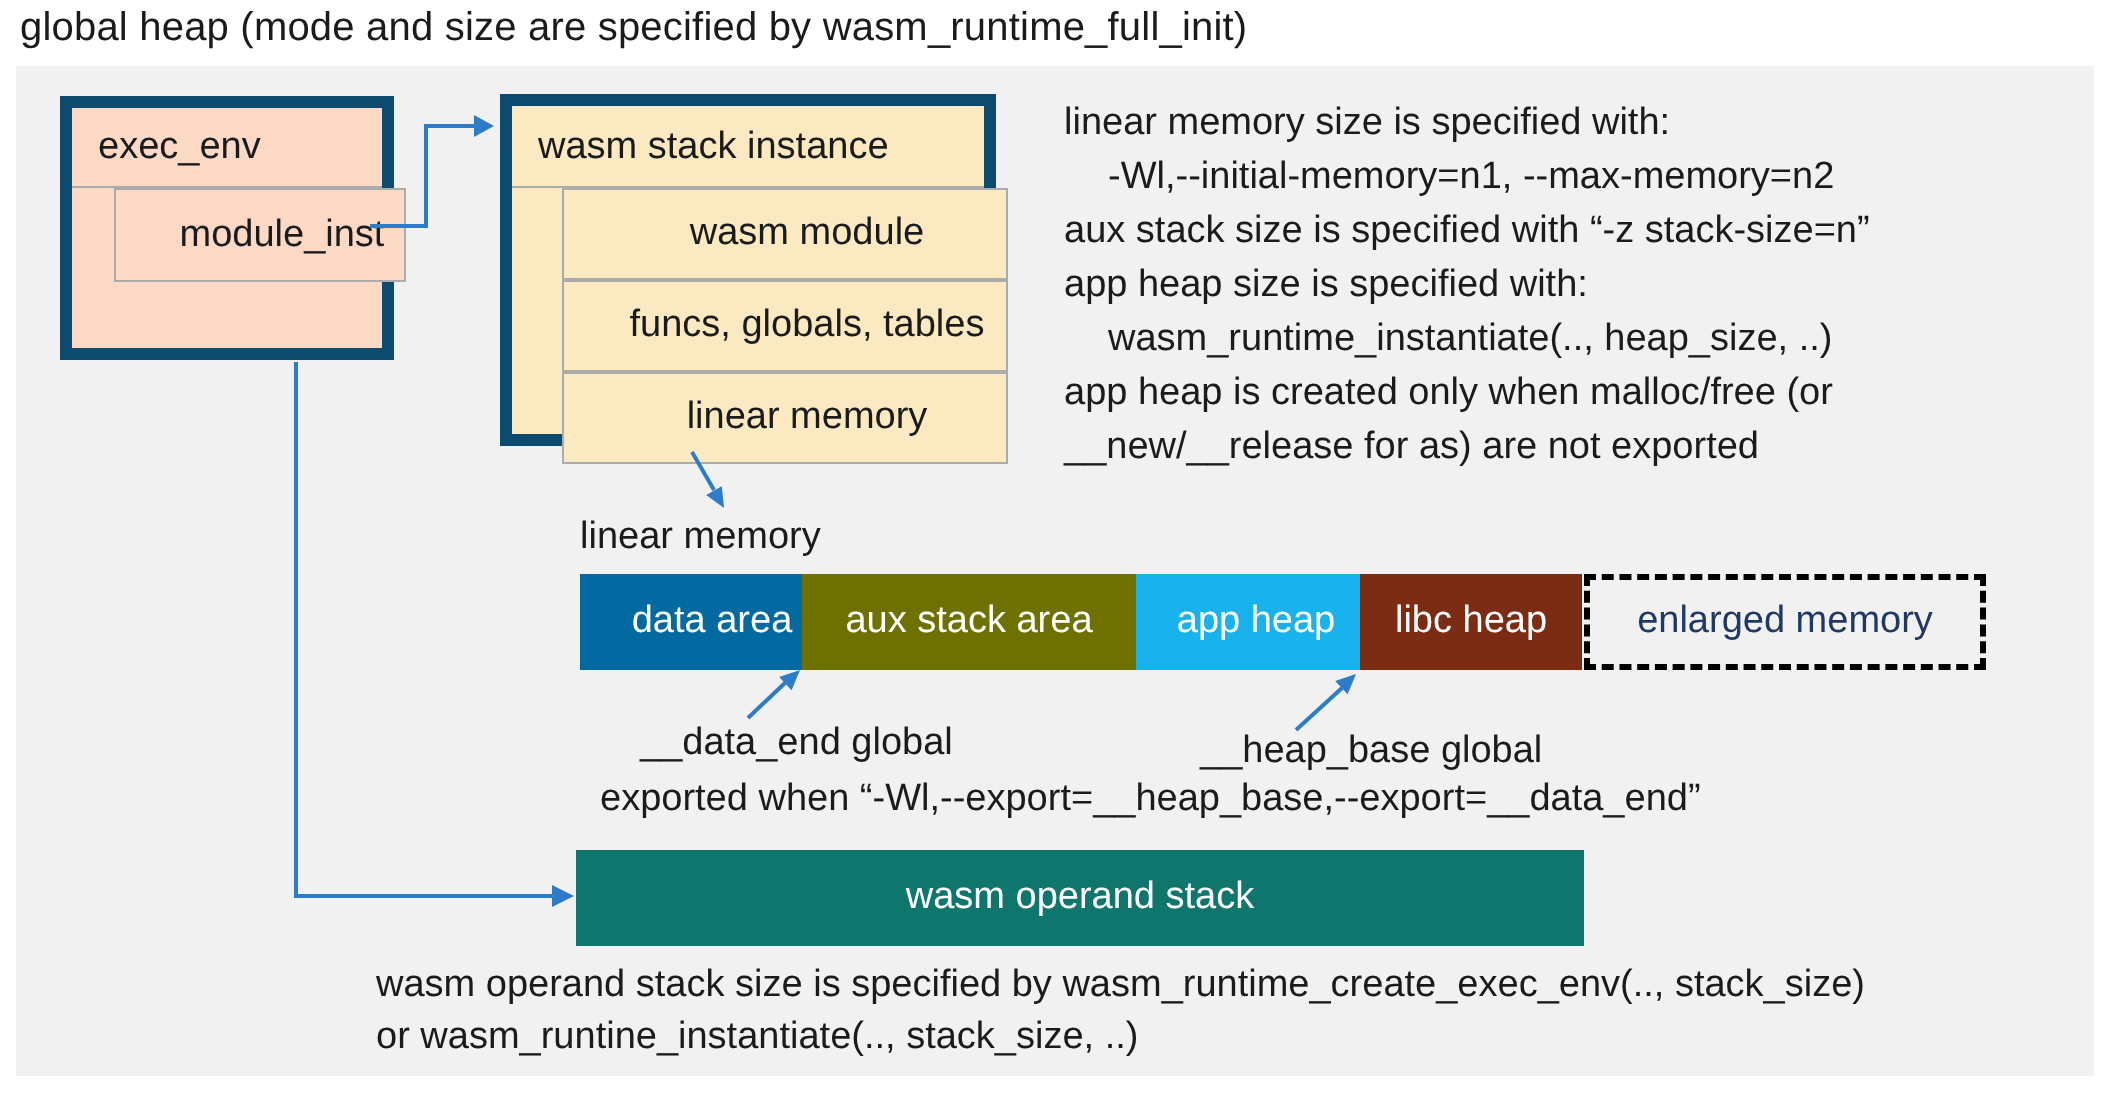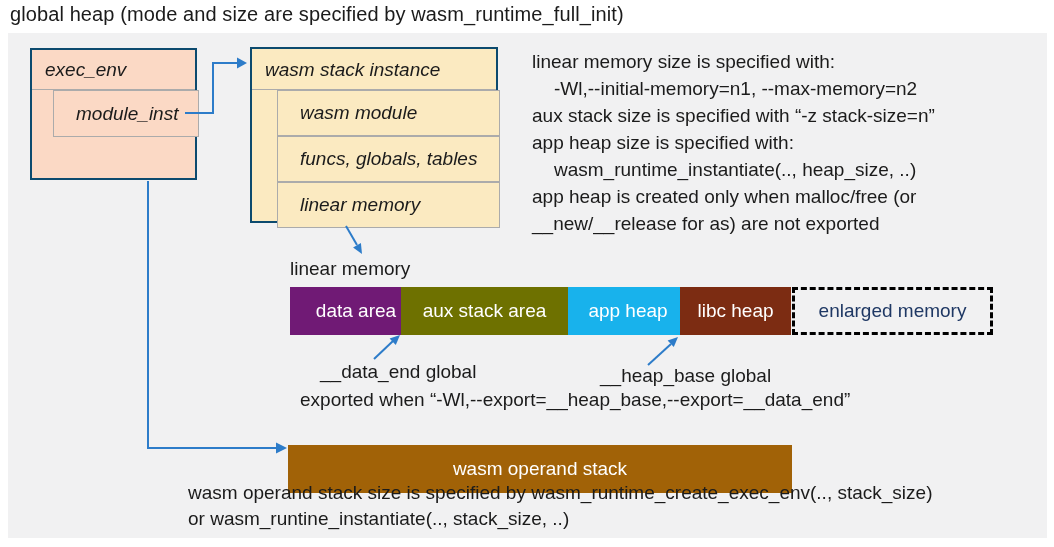--- a/index.html
+++ b/index.html
@@ -7,25 +7,25 @@
     width:1054px;height:547px;position:relative;overflow:hidden;
     background:#ffffff;
     font-family:"Liberation Sans","DejaVu Sans",sans-serif;
     color:#1b1b1b;
   }
   .abs{position:absolute;}
   #title{left:10px;top:3px;font-size:20px;letter-spacing:.1px;}
   #panel{left:8px;top:33px;width:1039px;height:505px;background:#f1f1f2;}
 
   
-  .structbox{border:2px solid #0c4a6e;box-sizing:border-box;font-style:italic;}
+  .structbox{border:6px solid #0c4a6e;box-sizing:border-box;}
   .structbox .hdr{height:40px;line-height:40px;padding-left:13px;font-size:19px;
                   border-bottom:1px solid #ababab;box-sizing:border-box;}
   .structrow{position:absolute;border:1px solid #ababab;box-sizing:border-box;
-             font-size:19px;padding-left:22px;}
+             font-size:19px;padding-left:22px;text-align:center;}
   #exec-env{left:30px;top:48px;width:167px;height:132px;background:#fbd9c5;}
   #exec-env .structrow{background:#fbd9c5;left:21px;width:146px;height:47px;line-height:45px;}
   #mod-inst-box{left:250px;top:47px;width:248px;height:176px;background:#fbeac1;}
   #mod-inst-box .hdr{height:41px;line-height:41px;}
   #mod-inst-box .structrow{background:#fbeac1;left:25px;width:223px;height:46px;line-height:44px;}
 
   
   #notes-right{left:532px;top:48px;width:510px;font-size:19px;line-height:27px;}
   #notes-right .ind{padding-left:22px;}
 
@@ -73,31 +73,31 @@
   <div class="ind">-Wl,--initial-memory=n1, --max-memory=n2</div>
   <div>aux stack size is specified with “-z stack-size=n”</div>
   <div>app heap size is specified with:</div>
   <div class="ind">wasm_runtime_instantiate(.., heap_size, ..)</div>
   <div>app heap is created only when malloc/free (or</div>
   <div>__new/__release for as) are not exported</div>
 </div>
 
 <div id="lm-label" class="abs">linear memory</div>
 
-<div class="abs seg" style="left: 290px; width: 111px; background: #701a75; padding-left: 21px;">data area</div>
+<div class="abs seg" style="left: 290px; width: 111px; background: #0369a1; padding-left: 21px;">data area</div>
 <div class="abs seg" style="left: 401px; width: 167px; background: rgb(110, 113, 0);">aux stack area</div>
 <div class="abs seg" style="left: 568px; width: 120px; background: rgb(24, 178, 236);">app heap</div>
 <div class="abs seg" style="left: 680px; width: 111px; background: rgb(124, 44, 18);">libc heap</div>
 <div id="seg-enlarged" class="abs seg" style="left: 792px; width: 201px; color: rgb(31, 56, 100);">enlarged memory</div>
 
 <div id="ann-dataend" class="abs">__data_end global</div>
 <div id="ann-heapbase" class="abs">__heap_base global</div>
 <div id="ann-export" class="abs">exported when “-Wl,--export=__heap_base,--export=__data_end”</div>
 
-<div id="opstack" class="abs" style="background: #a16207; margin-top: 20px;">wasm operand stack</div>
+<div id="opstack" class="abs" style="background: #0f766e;">wasm operand stack</div>
 
 <div id="notes-bottom" class="abs">
   <div>wasm operand stack size is specified by wasm_runtime_create_exec_env(.., stack_size)</div>
   <div>or wasm_runtine_instantiate(.., stack_size, ..)</div>
 </div>
 
 <svg id="wires" class="abs" width="1054" height="547" viewBox="0 0 1054 547">
   <g stroke="#2d7cc9" stroke-width="2" fill="none">
     <polyline points="185,113 213,113 213,63 238,63"></polyline>
     <polygon points="247,63 237,57.5 237,68.5" fill="#2d7cc9" stroke="none"></polygon>

